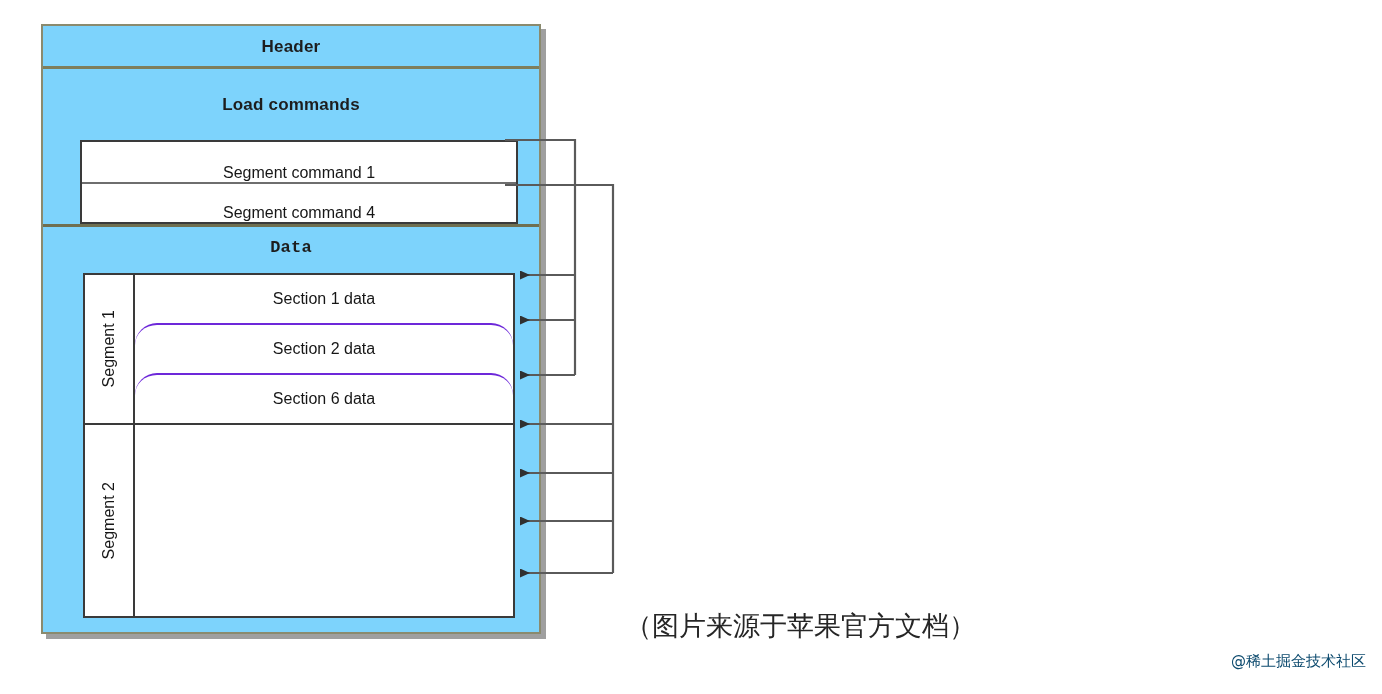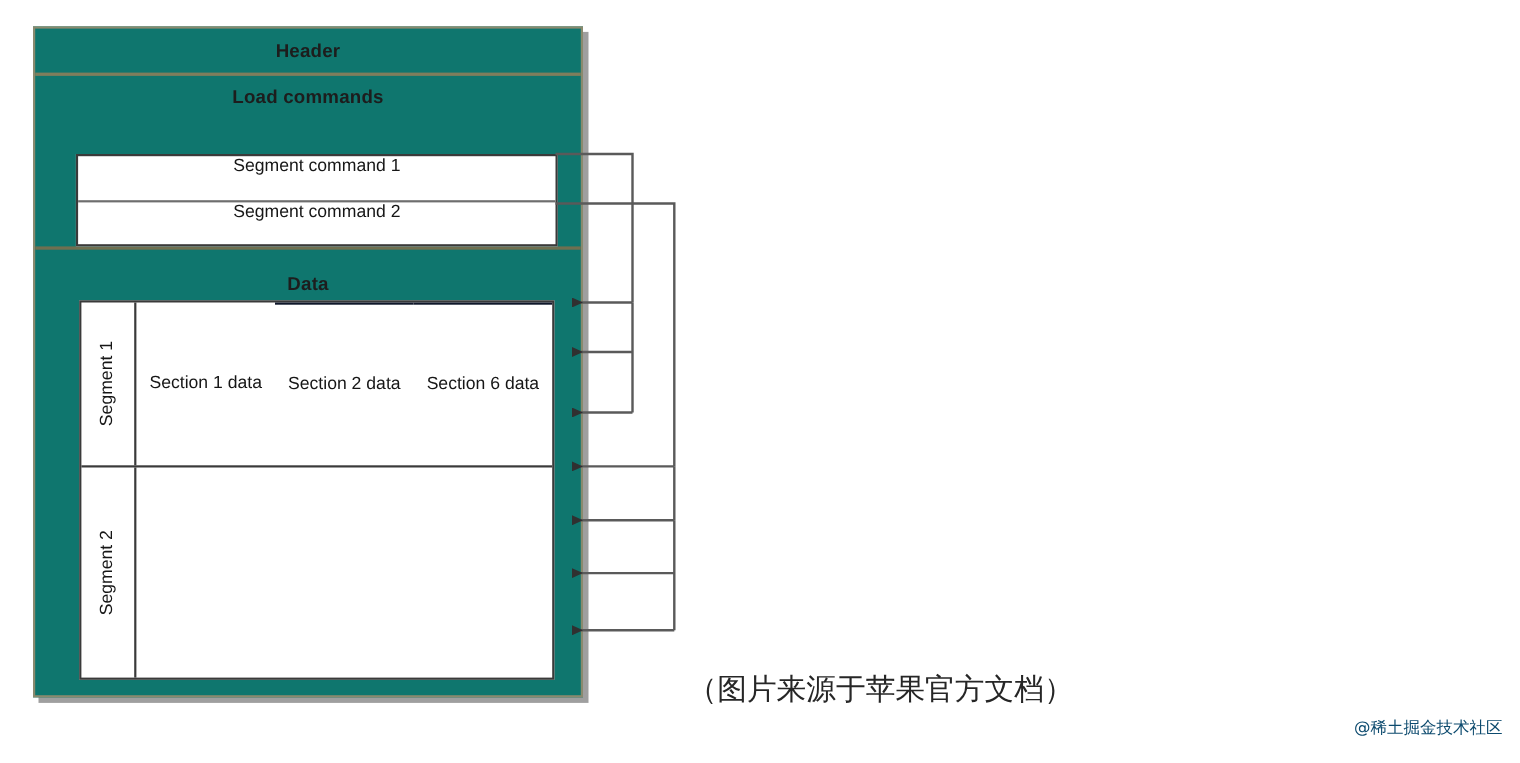--- a/index.html
+++ b/index.html
@@ -19,25 +19,25 @@
   #stage {
     position: absolute;
     left: 0; top: 0;
     width: 1382px;
     height: 694px;
   }
 
   
   .macho-box {
     position: absolute;
-    left: 30px;
+    left: 41px;
     top: 24px;
     width: 500px;
     height: 610px;
-    background: #0f766e;
+    background: #7dd3fc;
     border: 2px solid #8a8a6e;
     box-sizing: border-box;
     box-shadow: 5px 5px 0 0 rgba(80,80,80,0.55);
   }
 
   
   .band {
     position: absolute;
     left: 0;
     width: 100%;
@@ -59,38 +59,38 @@
   }
 
   .band-title {
     text-align: center;
     font-size: 17px;
     font-weight: bold;
     color: #1d1d1d;
     padding-top: 11px;
     letter-spacing: 0.2px;
   }
-  .band-load .band-title { padding-top: 10px; }
-  .band-data  .band-title { padding-top: 22px; }
+  .band-load .band-title { padding-top: 26px; }
+  .band-data  .band-title { padding-top: 11px; font-family: Liberation Mono, monospace; }
 
   
   .lc-table {
     position: absolute;
     left: 37px;
     top: 71px;
     width: 438px;
     height: 84px;
     background: #ffffff;
     border: 2px solid #3a3a3a;
     box-sizing: border-box;
   }
   .lc-row {
     height: 50%;
     display: flex;
-    align-items: flex-start;
+    align-items: flex-end;
     justify-content: center;
     font-size: 16px;
     color: #161616;
     box-sizing: border-box;
   }
   .lc-row + .lc-row { border-top: 2px solid #6e6e6e; }
 
   
   .data-table {
     position: absolute;
@@ -124,33 +124,33 @@
   .seg-label span {
     writing-mode: vertical-rl;
     transform: rotate(180deg);
     font-size: 16px;
     color: #161616;
     white-space: nowrap;
   }
   .seg-sections {
     flex: 1 1 auto;
     display: flex;
-    flex-direction: row;
+    flex-direction: column;
     box-sizing: border-box;
   }
   .sec-row {
     flex: 1 1 0;
     display: flex;
     align-items: center;
     justify-content: center;
     font-size: 16px;
     color: #161616;
     box-sizing: border-box;
   }
-  .sec-row + .sec-row { border-top: 2px solid #0f172a; }
+  .sec-row + .sec-row { border-top: 2px solid #6d28d9; border-radius: 22px; }
   .sec-row.ellipsis {
     font-size: 22px;
     letter-spacing: 4px;
     font-weight: bold;
   }
 
   
   #connectors {
     position: absolute;
     left: 0; top: 0;
@@ -191,21 +191,21 @@
     </div>
 
     <div class="band band-load">
       <div class="band-title">Load commands</div>
 
       <div class="lc-table">
         <div class="lc-row">
           <span>Segment command 1</span>
         </div>
         <div class="lc-row">
-          <span>Segment command 2</span>
+          <span>Segment command 4</span>
         </div>
       </div>
     </div>
 
     <div class="band band-data">
       <div class="band-title">Data</div>
 
       <div class="data-table">
 
         <div class="seg-block seg1">

